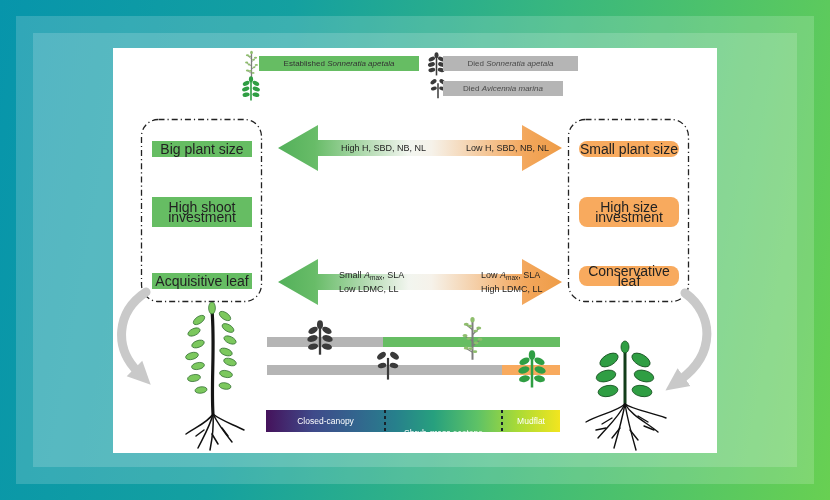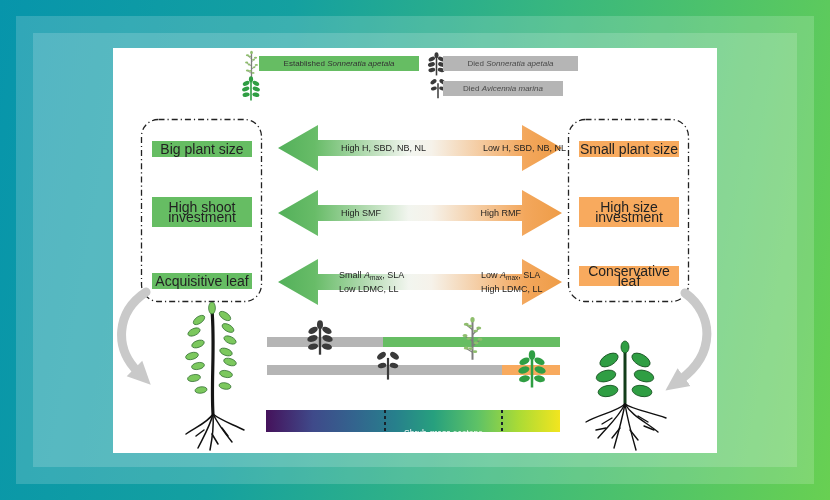--- a/index.html
+++ b/index.html
@@ -17,21 +17,21 @@
     font-size:8px; color:#333;}
   .legend-box .sp{font-style:italic;}
   .lb-green{background:var(--established-sonneratia);}
   .lb-orange{background:var(--established-avicennia);}
   .lb-gray{background:var(--died); color:#4a4a4a;}
 
   
   .trait-box{position:absolute; width:100px; font-size:14px; color:#222;
     display:flex; align-items:center; justify-content:center; text-align:center; line-height:10.5px;}
   .tb-green{background:var(--established-sonneratia);}
-  .tb-orange{background:var(--established-avicennia);}
+  .tb-orange{background:var(--established-avicennia);border-radius:8px;}
 
   
   .dbl-arrow{position:absolute; left:277px; width:286px; height:52px;}
   .arrow-label{position:absolute; top:50%; transform:translateY(-50%); font-size:9px;
     color:#1e1e1e; white-space:nowrap; line-height:10.5px;padding-left:36px;}
   .arrow-label i{font-style:italic;}
   .arrow-label sub{font-size:6.5px; vertical-align:-2px;}
 
   
   .pbar{position:absolute; left:267px; width:293px; height:10px; background:var(--bar-gray);}
@@ -151,28 +151,21 @@
   <div class="trait-box tb-green" style="left:152px;top:273px;height:16px">Acquisitive leaf</div>
   <div class="trait-box tb-orange" style="left:579px;top:141px;height:16px">Small plant size</div>
   <div class="trait-box tb-orange" style="left:579px;top:197px;height:30px">High size investment</div>
   <div class="trait-box tb-orange" style="left:579px;top:266px;height:20px">Conservative leaf</div>
 
   <div class="dbl-arrow" style="top:122px">
     <svg width="286" height="52">
         <use href="#dbl-arrow-shape" fill="url(#grad-ga)"></use>
       </svg>
     <span class="arrow-label" style="left:28px">High H, SBD, NB, NL</span>
-    <span class="arrow-label" style="left:170px">Low H, SBD, NB, NL</span>
-  </div>
-  <div class="dbl-arrow" style="top:187px">
-    <svg width="286" height="52">
-        <use href="#dbl-arrow-shape" fill="url(#grad-ga)"></use>
-      </svg>
-    <span class="arrow-label" style="left:28px">High SMF</span>
-    <span class="arrow-label" style="right:42px">High RMF</span>
+    <span class="arrow-label" style="left:153px">Low H, SBD, NB, NL</span>
   </div>
   <div class="dbl-arrow" style="top:256px">
     <svg width="286" height="52">
         <use href="#dbl-arrow-shape" fill="url(#grad-ga)"></use>
       </svg>
     <span class="arrow-label" style="left:26px"><span>Small </span><i>A</i><sub>max</sub><span>, SLA</span><br><span>Low LDMC, LL</span></span>
     <span class="arrow-label" style="left:168px"><span>Low </span><i>A</i><sub>max</sub><span>, SLA</span><br><span>High LDMC, LL</span></span>
   </div>
 
   <div class="pbar" style="top:337px">
@@ -188,22 +181,23 @@
       <use href="#sym-twig"></use>
     </svg>
   <svg class="icon-wrap c-died" style="left:375px;top:349px" width="26" height="33">
       <use href="#sym-y"></use>
     </svg>
   <svg class="icon-wrap c-est-avi" style="left:517px;top:350px" width="30" height="40">
       <use href="#sym-leafy"></use>
     </svg>
 
   <div class="zone-bar">
+    <div class="zone-label" style="left: 0%; width: 40.5%;">Closed-canopy</div>
     <div class="zone-label" style="left: 40.5%; width: 39.8%; margin-top: 12px;">Shrub-grass ecotone</div>
-    <div class="zone-label" style="left: 80.3%; width: 19.7%; margin-top: 28px;">Mudflat</div>
+    <div class="zone-label" style="left: 80.3%; width: 19.7%;">Mudflat</div>
     <div class="zone-divider" style="left: 40.5%;"></div>
     <div class="zone-divider" style="left: 80.3%;"></div>
   </div>
 
   <svg class="abs" style="left:112px;top:286px" width="66" height="104">
     <path d="M34 6 C 4 26, 2 62, 26 86" fill="none" stroke="#c9c9c9" stroke-width="9" stroke-linecap="round" marker-end="url(#ah-gray)"></path>
   </svg>
   <svg class="abs" style="left:648px;top:288px" width="70" height="106">
     <path d="M37 5 C 66 26, 68 66, 32 92" fill="none" stroke="#c9c9c9" stroke-width="9" stroke-linecap="round" marker-end="url(#ah-gray)"></path>
   </svg>

